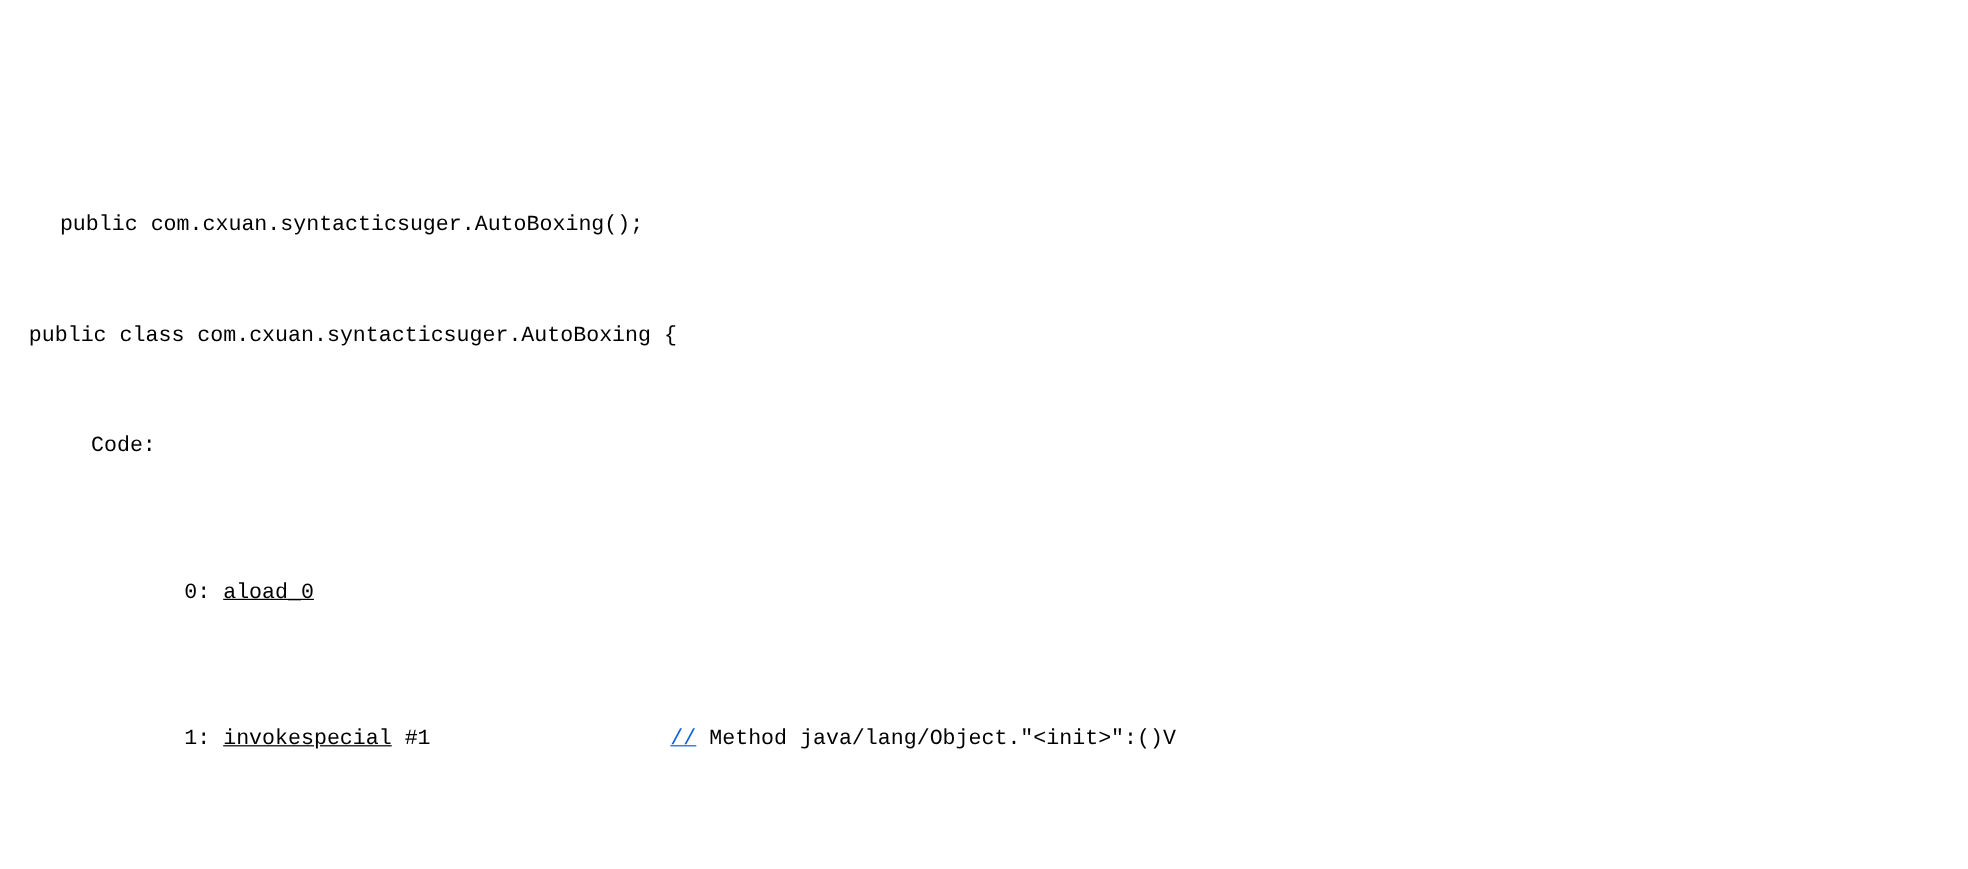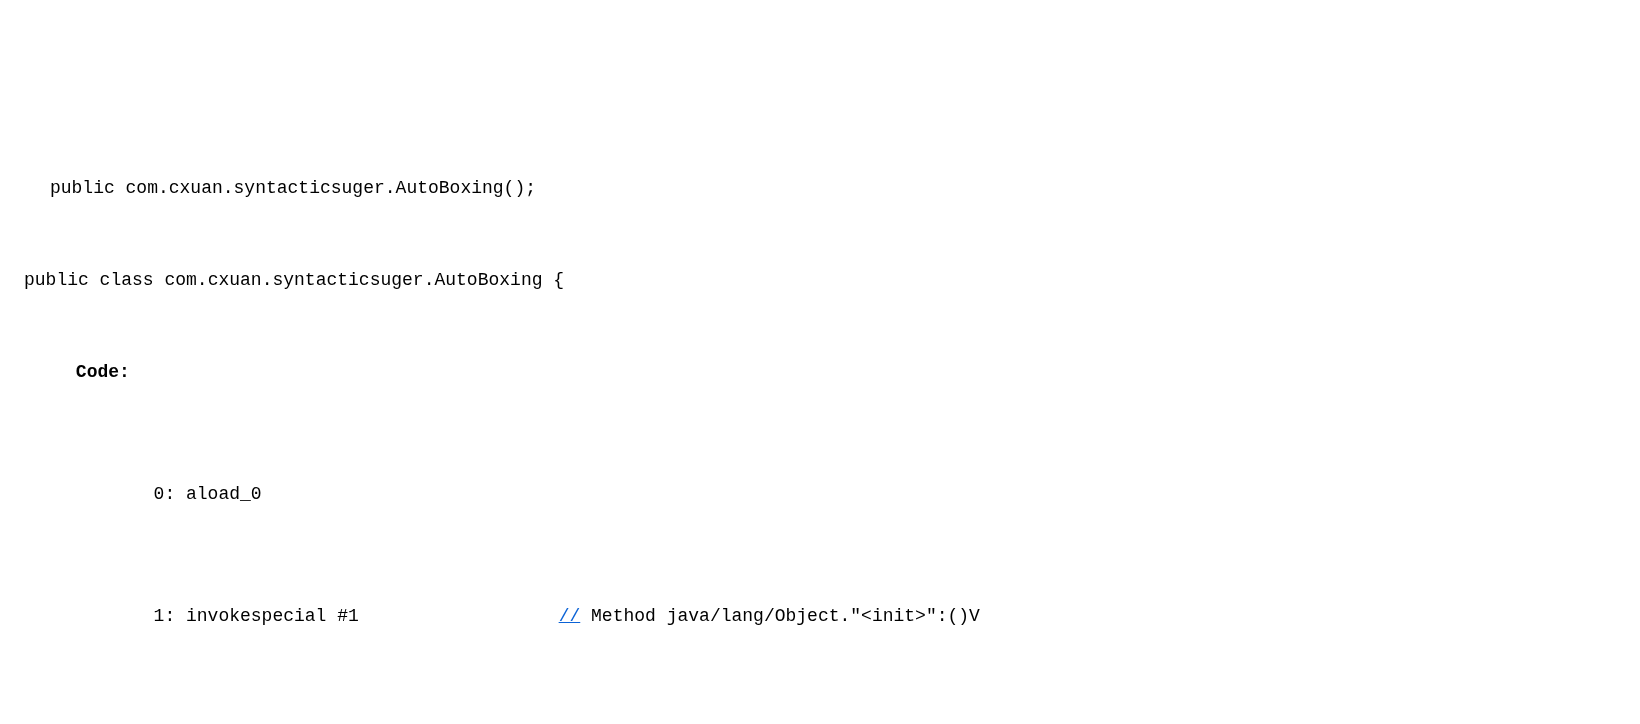--- a/index.html
+++ b/index.html
@@ -17,28 +17,28 @@
       white-space: pre;
     }
     .code-container {
       width: 100%;
     }
     .line {
       display: block;
       min-height: 1.7em;
     }
     .i1 { padding-left: 2.4ch; }
-    .i2 { padding-left: 4.8ch; font-weight: bold; }
+    .i2 { padding-left: 4.8ch; }
     .instr-row {
       display: flex;
       padding-left: 9ch;
     }
     .offset { display:inline-block; width: 4ch; text-align:right; }
     .colon { display:inline-block; width:1ch; margin-right:1ch; }
-    .opcode { display:inline-block; width: 14ch; }
+    .opcode { display:inline-block; width: 14ch; text-decoration: underline; }
     .arg1 { display:inline-block; width: 6.5ch; }
     .gap { display:inline-block; width: 14ch; }
     .comment-slashes {
       color: #0b63d6;
       text-decoration: underline;
     }
     .comment-text {
       color: #000000;
     }
   </style>

